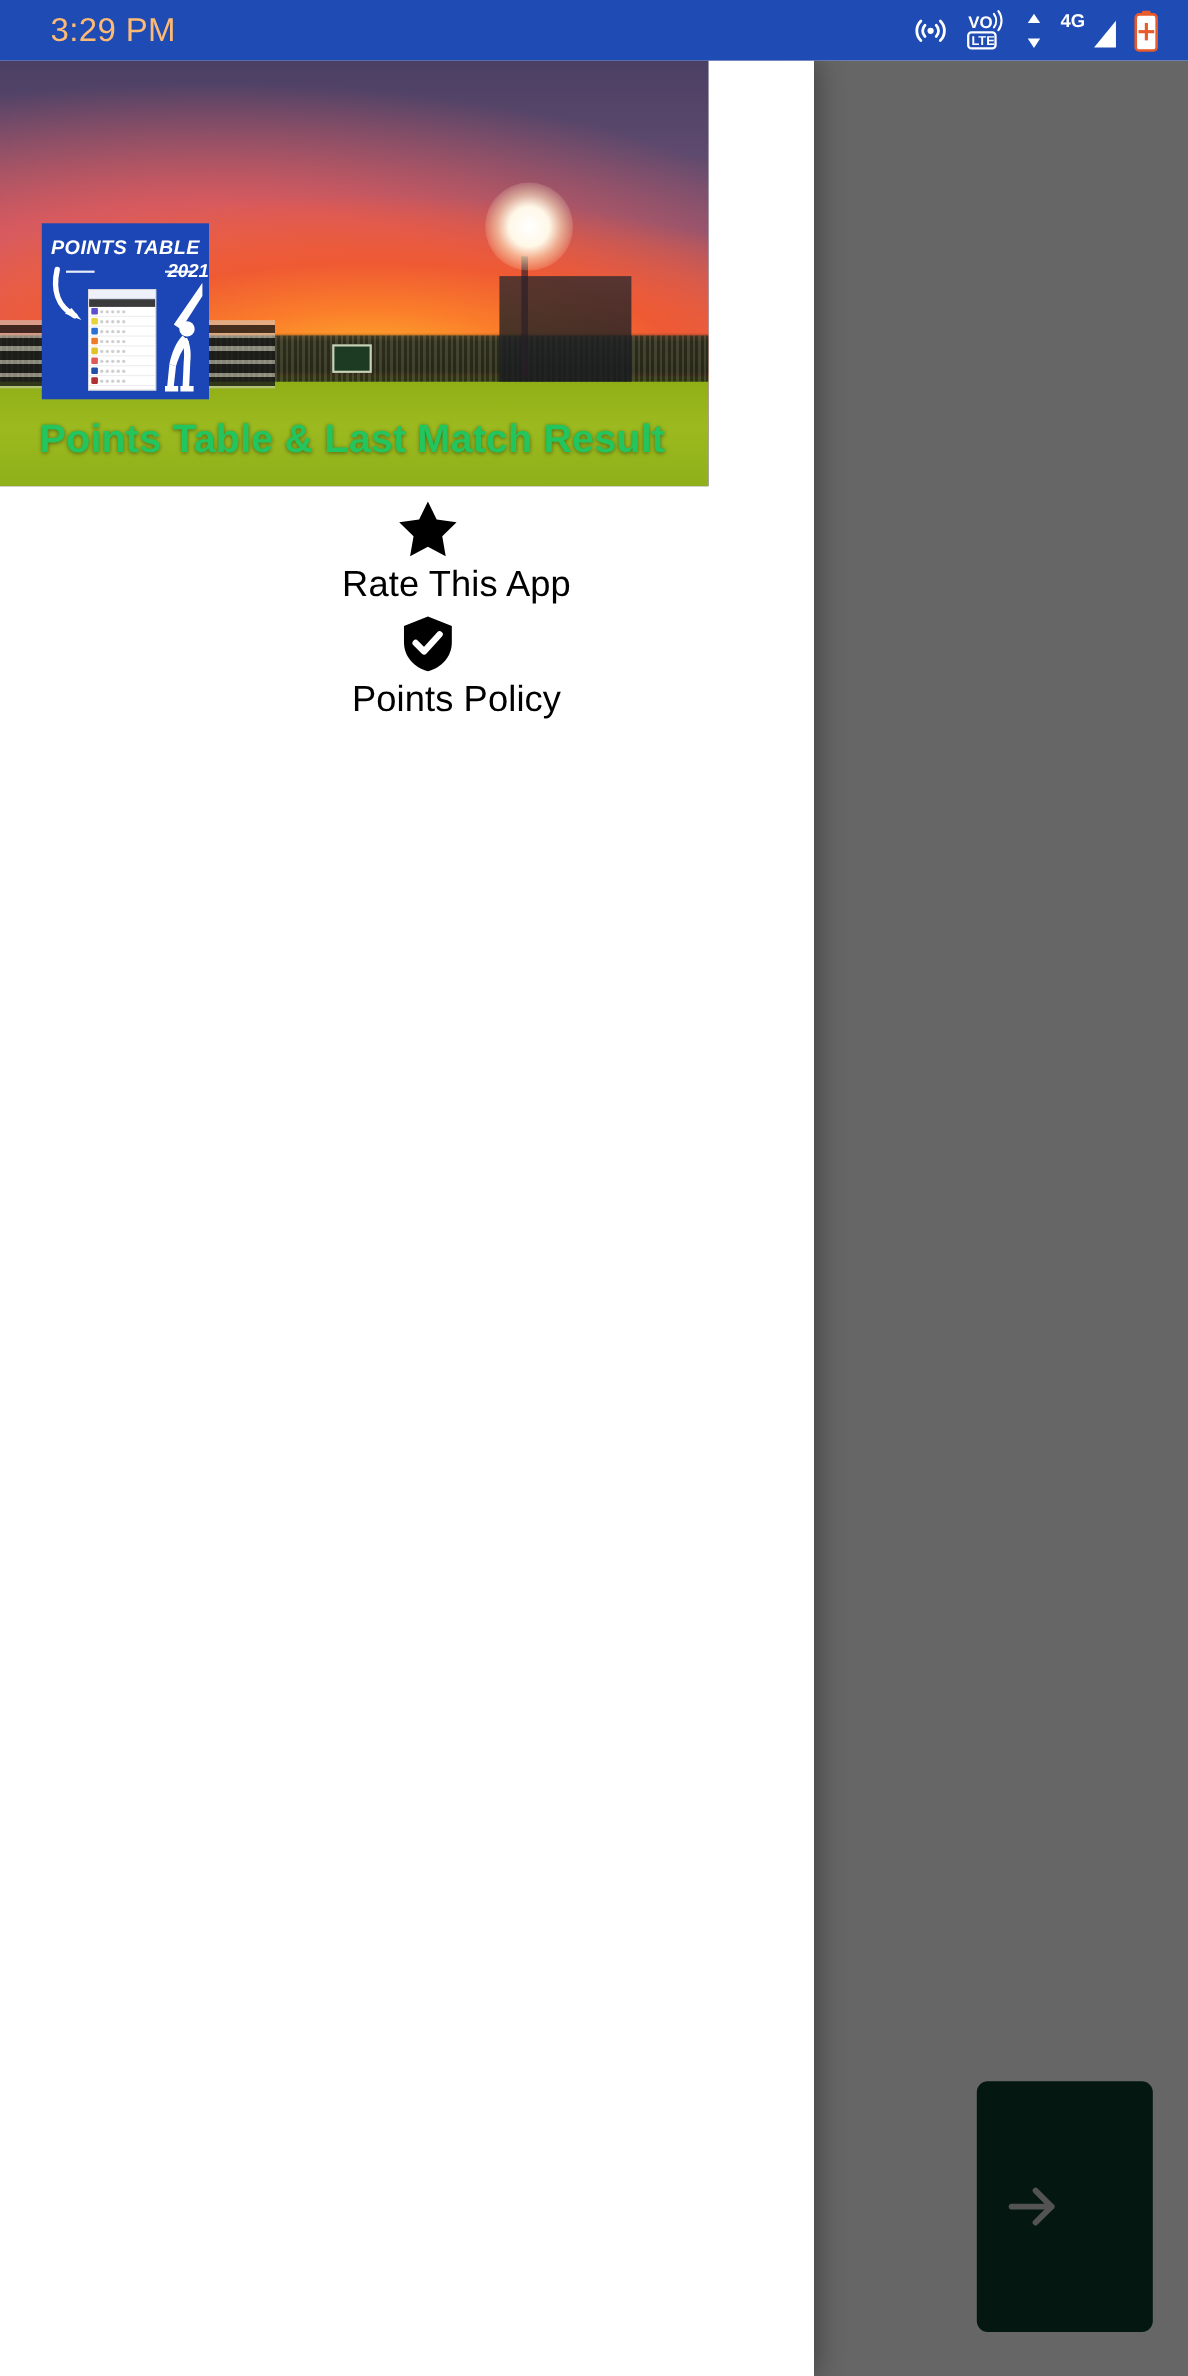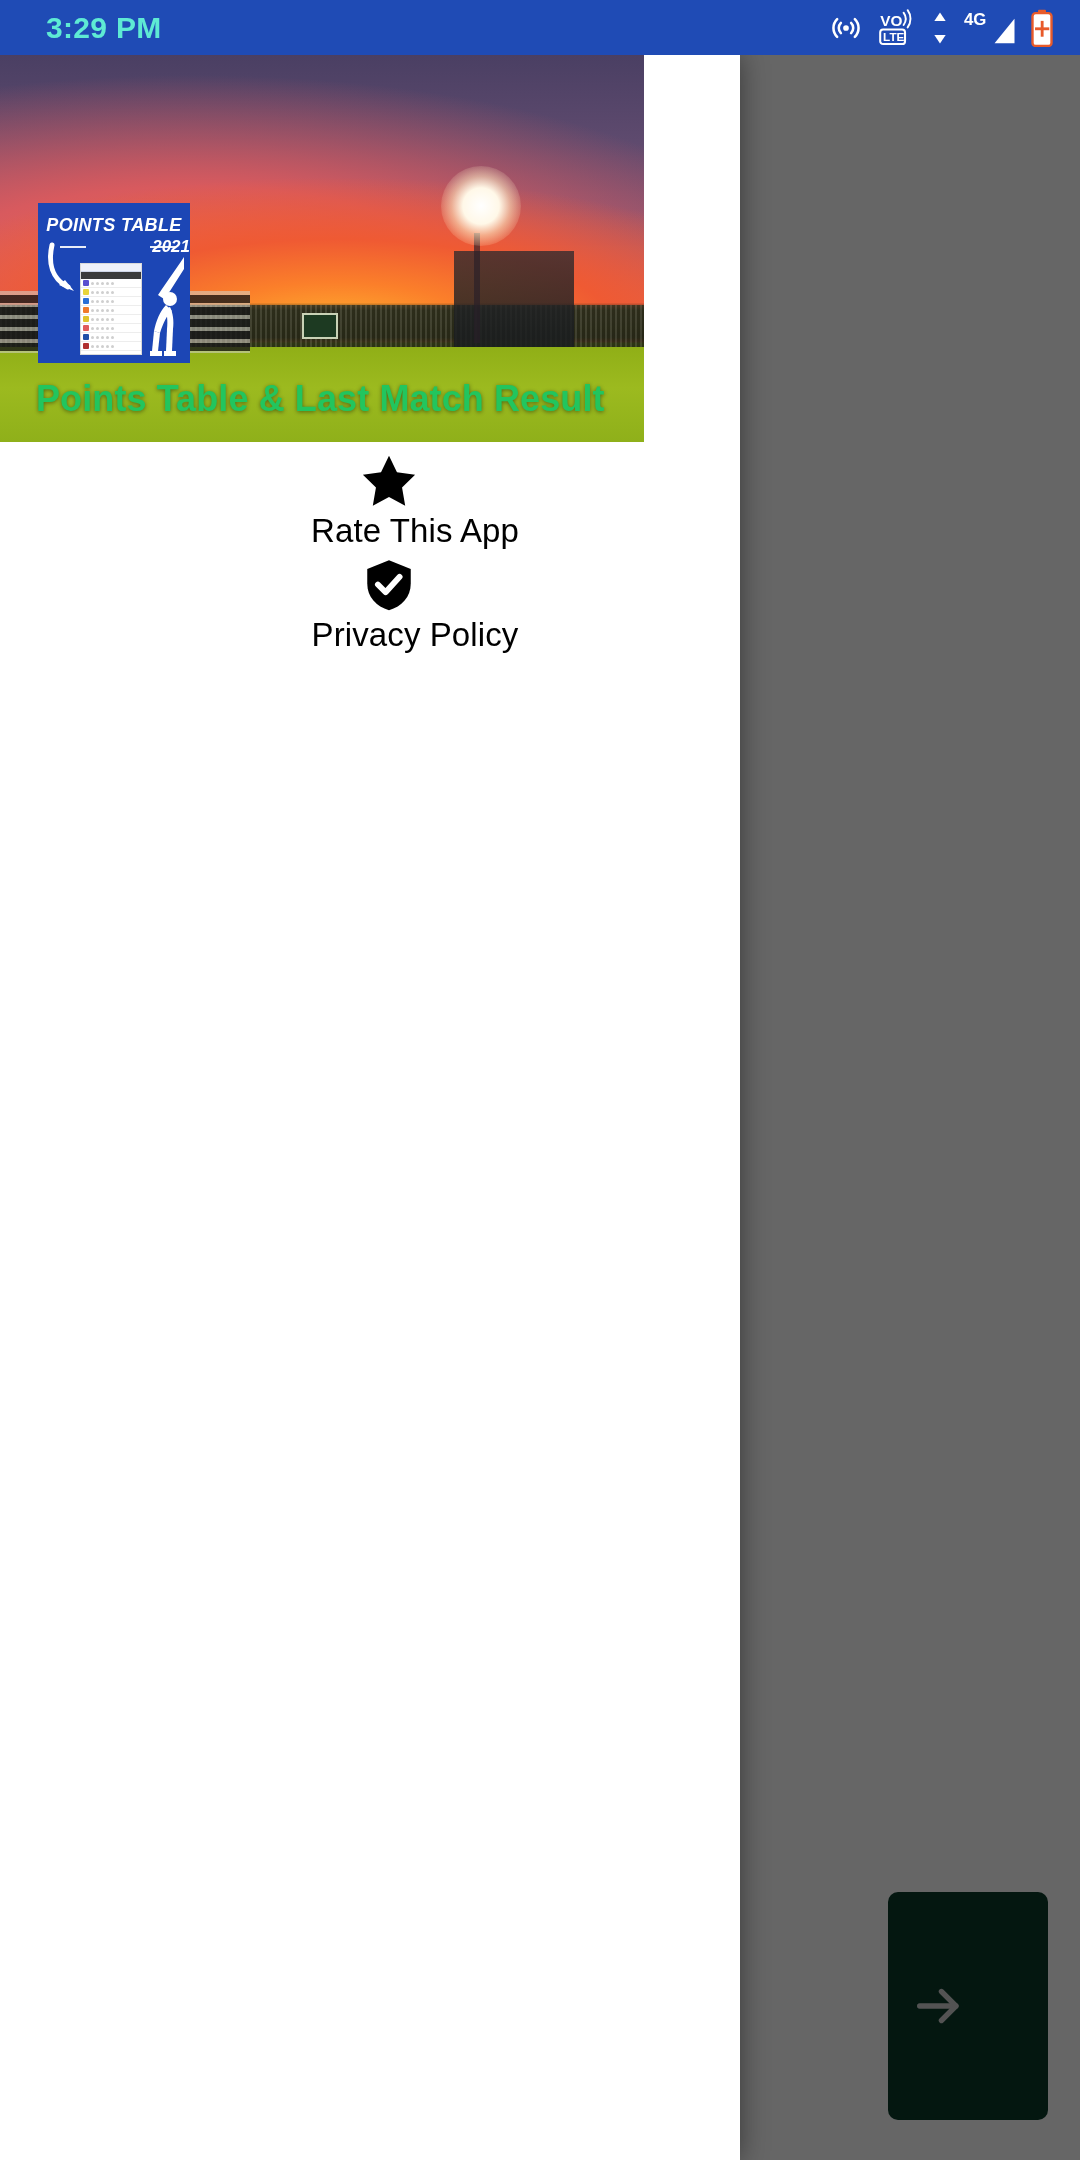--- a/index.html
+++ b/index.html
@@ -35,21 +35,21 @@
 
   
   .statusbar {
     position:absolute; left:0; top:0; width:1080px; height:55px;
     background:#1f4bb5;
     display:flex; align-items:center; justify-content:space-between;
     padding:0 26px 0 46px;
     z-index:50;
   }
   .status-time {
-    color:#5eead4; font-size:30px; font-weight:700; letter-spacing:0.3px;
+    color:#fdba74; font-size:30px; font-weight:400; letter-spacing:0.3px;
     line-height:55px;
   }
   .status-icons { display:flex; align-items:center; gap:14px; }
   .status-icons svg { display:block; }
 
   
   .drawer {
     position:absolute; left:0; top:55px;
     width:740px; height:2105px;
     background:#ffffff;
@@ -350,19 +350,19 @@
         <span class="di-label">Rate This App</span>
       </div>
 
       <div class="drawer-item">
         <span class="di-icon">
           <svg width="58" height="58" viewBox="0 0 24 24">
             <path d="M12 1.8 L21 5.4 V11.4 C21 17 17.2 21 12 22.4 C6.8 21 3 17 3 11.4 V5.4 Z" fill="#000000"></path>
             <polyline points="7.4,11.8 10.6,15 16.4,8.6" fill="none" stroke="#ffffff" stroke-width="2.4" stroke-linecap="round" stroke-linejoin="round"></polyline>
           </svg>
         </span>
-        <span class="di-label">Privacy Policy</span>
+        <span class="di-label">Points Policy</span>
       </div>
 
     </div>
   </div>
 
 </div>
 
 </body></html>

